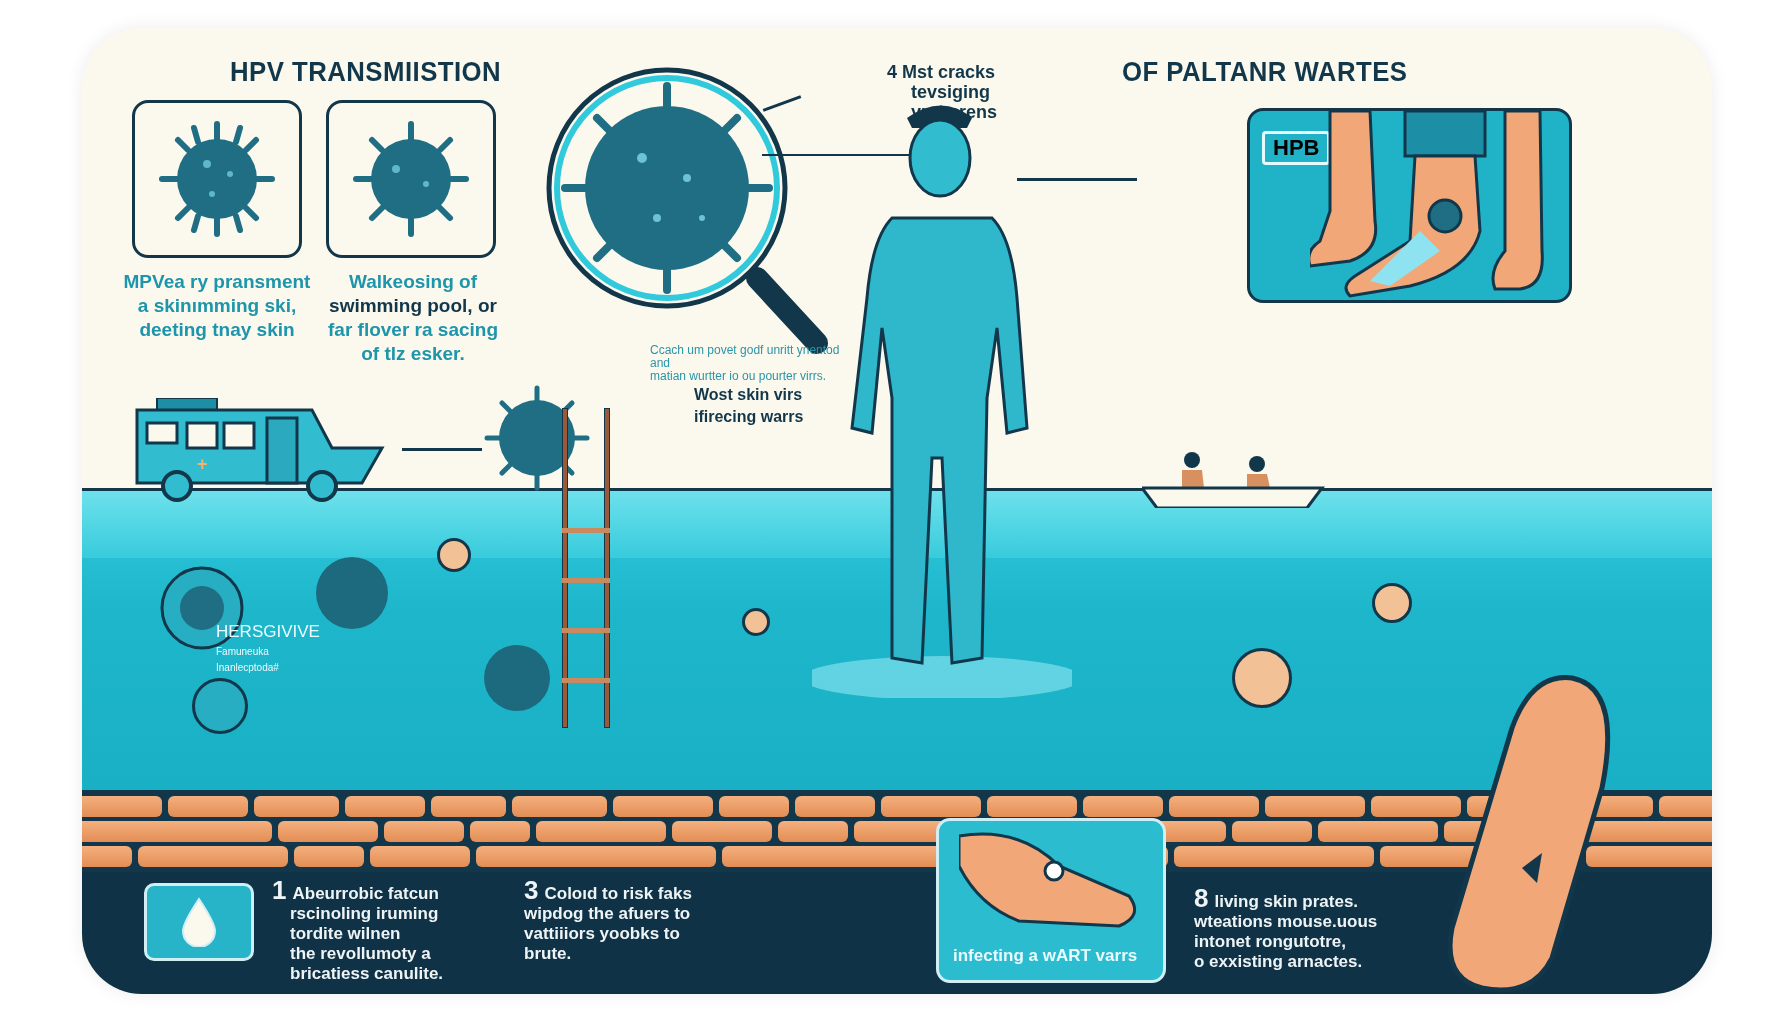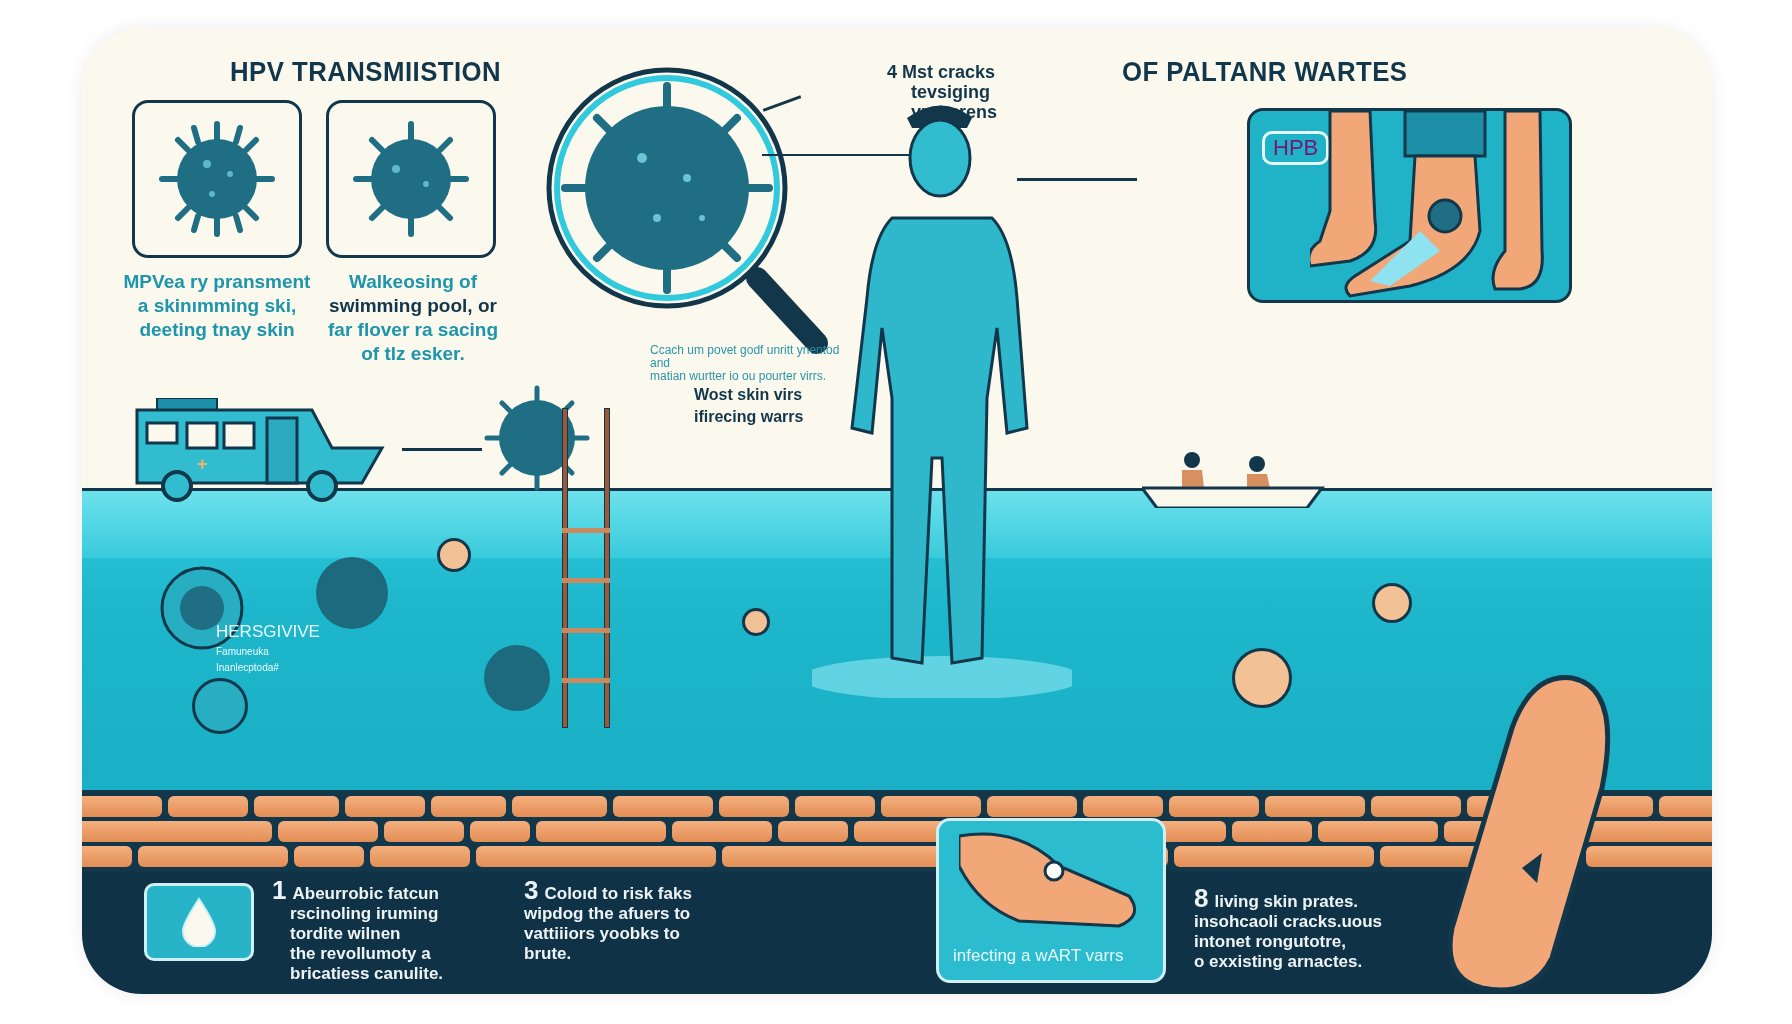--- a/index.html
+++ b/index.html
@@ -12,23 +12,23 @@
   .caption .dark{color:#12374a}
   .water{position:absolute;left:0;top:460px;width:1630px;height:310px;background:linear-gradient(#31c9dc,#1eb6cb 40%,#19b0c6)}
   .water-top{position:absolute;left:0;top:460px;width:1630px;height:70px;background:linear-gradient(#6de1ec,#38cbdc);border-top:3px solid #12374a}
   .bricks{position:absolute;left:0;top:762px;width:1630px;height:82px;background:#12374a;padding:6px 0}
   .brow{display:flex;gap:6px;height:21px;margin-bottom:4px;margin-left:-10px}
   .brick{background:linear-gradient(#f4b07e,#e38d55);border-radius:6px;flex:none}
   .bottom{position:absolute;left:0;top:844px;width:1630px;height:122px;background:#0f3246}
   .step{position:absolute;color:#eef4f6;font-size:17px;line-height:20px;font-weight:700}
   .step .num{font-size:26px;font-weight:700;margin-right:6px}
   .wart-panel{position:absolute;left:854px;top:790px;width:230px;height:165px;border-radius:14px;background:#2bbcd0;border:3px solid #cfeff4}
-  .wart-label{position:absolute;left:14px;bottom:14px;font-size:17px;font-weight:400;color:#e8fbff}
+  .wart-label{position:absolute;left:14px;bottom:14px;font-size:17px;font-weight:700;color:#e8fbff}
   .foot-panel{position:absolute;left:1165px;top:80px;width:325px;height:195px;border-radius:16px;background:#20b3c8;border:3px solid #12374a;overflow:hidden}
-  .hpb{position:absolute;left:12px;top:20px;border:3px solid #e6fbff;border-radius:10px;padding:1px 8px;font-weight:400;font-size:22px;color:#701a75}
+  .hpb{position:absolute;left:12px;top:20px;border:3px solid #e6fbff;border-radius:4px;padding:1px 8px;font-weight:700;font-size:22px;color:#000000}
   .right-caption{position:absolute;left:1172px;top:290px;width:330px;font-size:17px;line-height:20px;font-weight:700;color:#1d95ab}
   .small-note{position:absolute;left:568px;top:316px;width:200px;font-size:12px;line-height:13px;color:#2a95a8}
   .mid-note{position:absolute;left:612px;top:356px;font-size:16px;line-height:22px;font-weight:700;color:#12374a}
   .top-note{position:absolute;left:805px;top:34px;font-size:18px;line-height:20px;font-weight:700;color:#12374a}
   .herps{position:absolute;left:134px;top:594px;color:#eafcff;font-weight:400}
   .herps .h1{font-size:17px}
   .herps .h2{font-size:10px;line-height:12px;margin-top:4px}
   .line{position:absolute;background:#12374a}
 </style>
 </head>
@@ -295,21 +295,21 @@
   <div class="wart-panel">
     <svg class="abs" style="left:20px;top:5px;" width="190" height="110" viewBox="0 0 190 110">
       <path d="M0 10 Q60 0 100 40 L170 70 Q185 90 160 100 L60 95 Q20 80 0 40 Z" fill="#f1a777" stroke="#12374a" stroke-width="3"></path>
       <circle cx="95" cy="45" r="9" fill="#fff" stroke="#12374a" stroke-width="3"></circle>
     </svg>
     <div class="wart-label">infecting a wART varrs</div>
   </div>
 
   <div class="step" style="left:1112px;top:860px;">
     <div><span class="num">8</span><span>living skin prates.</span></div>
-    <div>insohcaoli cracks.uous</div>
+    <div>wteations mouse.uous</div>
     <div>intonet rongutotre,</div>
     <div>o exxisting arnactes.</div>
   </div>
 
   <svg class="abs" style="left:1340px;top:640px;" width="210" height="330" viewBox="0 0 210 330">
     <path d="M150 10 Q200 20 180 120 L130 290 Q110 330 60 320 Q20 310 30 260 L90 60 Q110 5 150 10 Z" fill="#f1a777" stroke="#12374a" stroke-width="5"></path>
     <path d="M100 200 L120 185 L115 215 Z" fill="#12374a"></path>
   </svg>
 
 </div>

